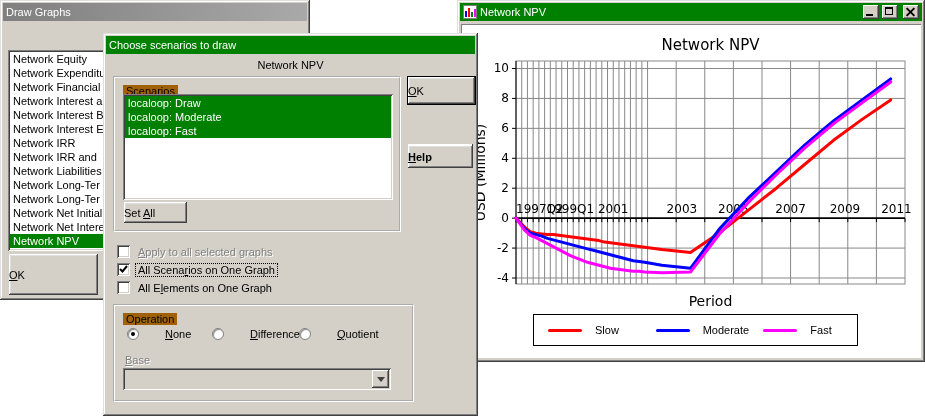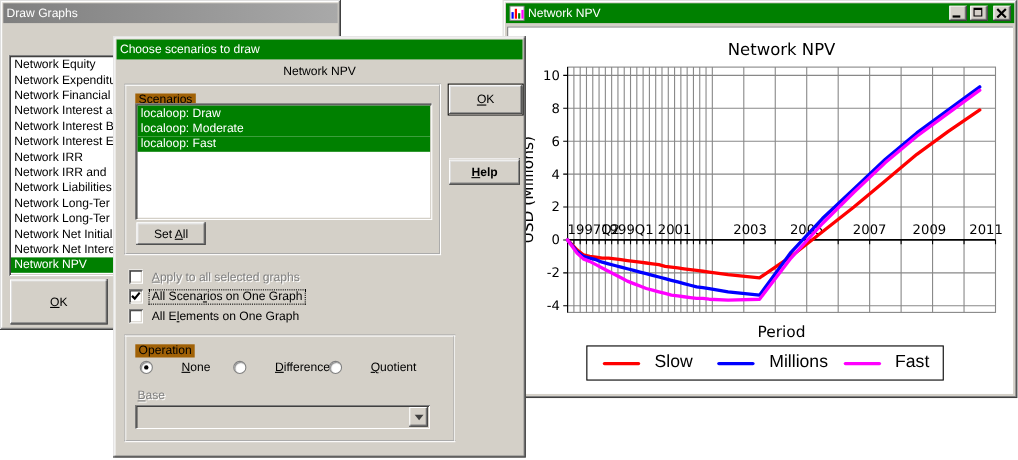--- a/index.html
+++ b/index.html
@@ -29,21 +29,21 @@
   }
   .glyph-min{position:absolute;left:3px;bottom:3px;width:7px;height:2px;background:#000;}
   .glyph-max{position:absolute;left:3px;top:2px;width:8px;height:8px;border:1px solid #000;border-top-width:2px;box-sizing:border-box;}
   .glyph-close{position:absolute;left:2px;top:1px;width:11px;height:11px;}
   .glyph-close::before,.glyph-close::after{content:"";position:absolute;left:0;top:5px;width:11px;height:2px;background:#000;}
   .glyph-close::before{transform:rotate(45deg);}
   .glyph-close::after{transform:rotate(-45deg);}
 
   
   .button{
-    position:absolute;display:flex;align-items:center;justify-content:center;
+    position:absolute;display:flex;align-items:center;justify-content:flex-start;
     background:#d4d0c8;cursor:default;
     box-shadow: inset -1px -1px 0 #404040, inset 1px 1px 0 #ffffff,
                 inset -2px -2px 0 #808080, inset 2px 2px 0 #dfdfdf;
   }
   .default-rim{position:absolute;border:1px solid #000;}
   .default-rim .button{position:absolute;left:0;top:0;right:0;bottom:0;}
   .sunken{
     background:#fff;
     box-shadow: inset 1px 1px 0 #808080, inset -1px -1px 0 #ffffff,
                 inset 2px 2px 0 #404040, inset -2px -2px 0 #d4d0c8;
@@ -96,21 +96,21 @@
     position:absolute;left:4px;top:24px;width:460px;height:334px;background:#fff;
     box-shadow: inset 1px 1px 0 #808080, inset -1px -1px 0 #ffffff;
   }
   #chart-svg{position:absolute;left:0;top:0;font-family:"DejaVu Sans",sans-serif;}
   .legend{
     position:absolute;left:72px;top:290px;width:323px;height:30px;
     background:#fff;border:1px solid #000;display:flex;align-items:center;
   }
   .legend-entry{display:flex;align-items:center;flex:1;padding-left:14px;}
   .legend-swatch{width:34px;height:3px;border-radius:2px;margin-right:13px;flex:0 0 auto;}
-  .legend-label{font-size:16px;}
+  .legend-label{font-size:11px;}
 </style>
 </head>
 <body>
 
 <div class="window" style="left:0;top:0;width:310px;height:300px;z-index:1;">
   <div class="titlebar tb-inactive">
     <span class="title">Draw Graphs</span>
   </div>
   <div class="listbox sunken" style="left:8px;top:50px;width:296px;height:197px;">
       <div class="li">Network Equity</div>
@@ -262,21 +262,21 @@
         <text x="249.5" y="282" text-anchor="middle" font-size="14" fill="#000">Period</text>
         <text text-anchor="middle" font-size="14" fill="#000" transform="translate(24,148.5) rotate(-90)">USD  (Millions)</text>
       </svg>
     <div class="legend" id="legend">
         <div class="legend-entry">
           <span class="legend-swatch" style="background: rgb(255, 0, 0);"></span>
           <span class="legend-label">Slow</span>
         </div>
         <div class="legend-entry">
           <span class="legend-swatch" style="background: rgb(0, 0, 255);"></span>
-          <span class="legend-label">Millions</span>
+          <span class="legend-label">Moderate</span>
         </div>
         <div class="legend-entry">
           <span class="legend-swatch" style="background: rgb(255, 0, 255);"></span>
           <span class="legend-label">Fast</span>
         </div>
       </div>
   </div>
 </div>
 
 <div class="window" style="left:103px;top:33px;width:375px;height:383px;z-index:3;">

